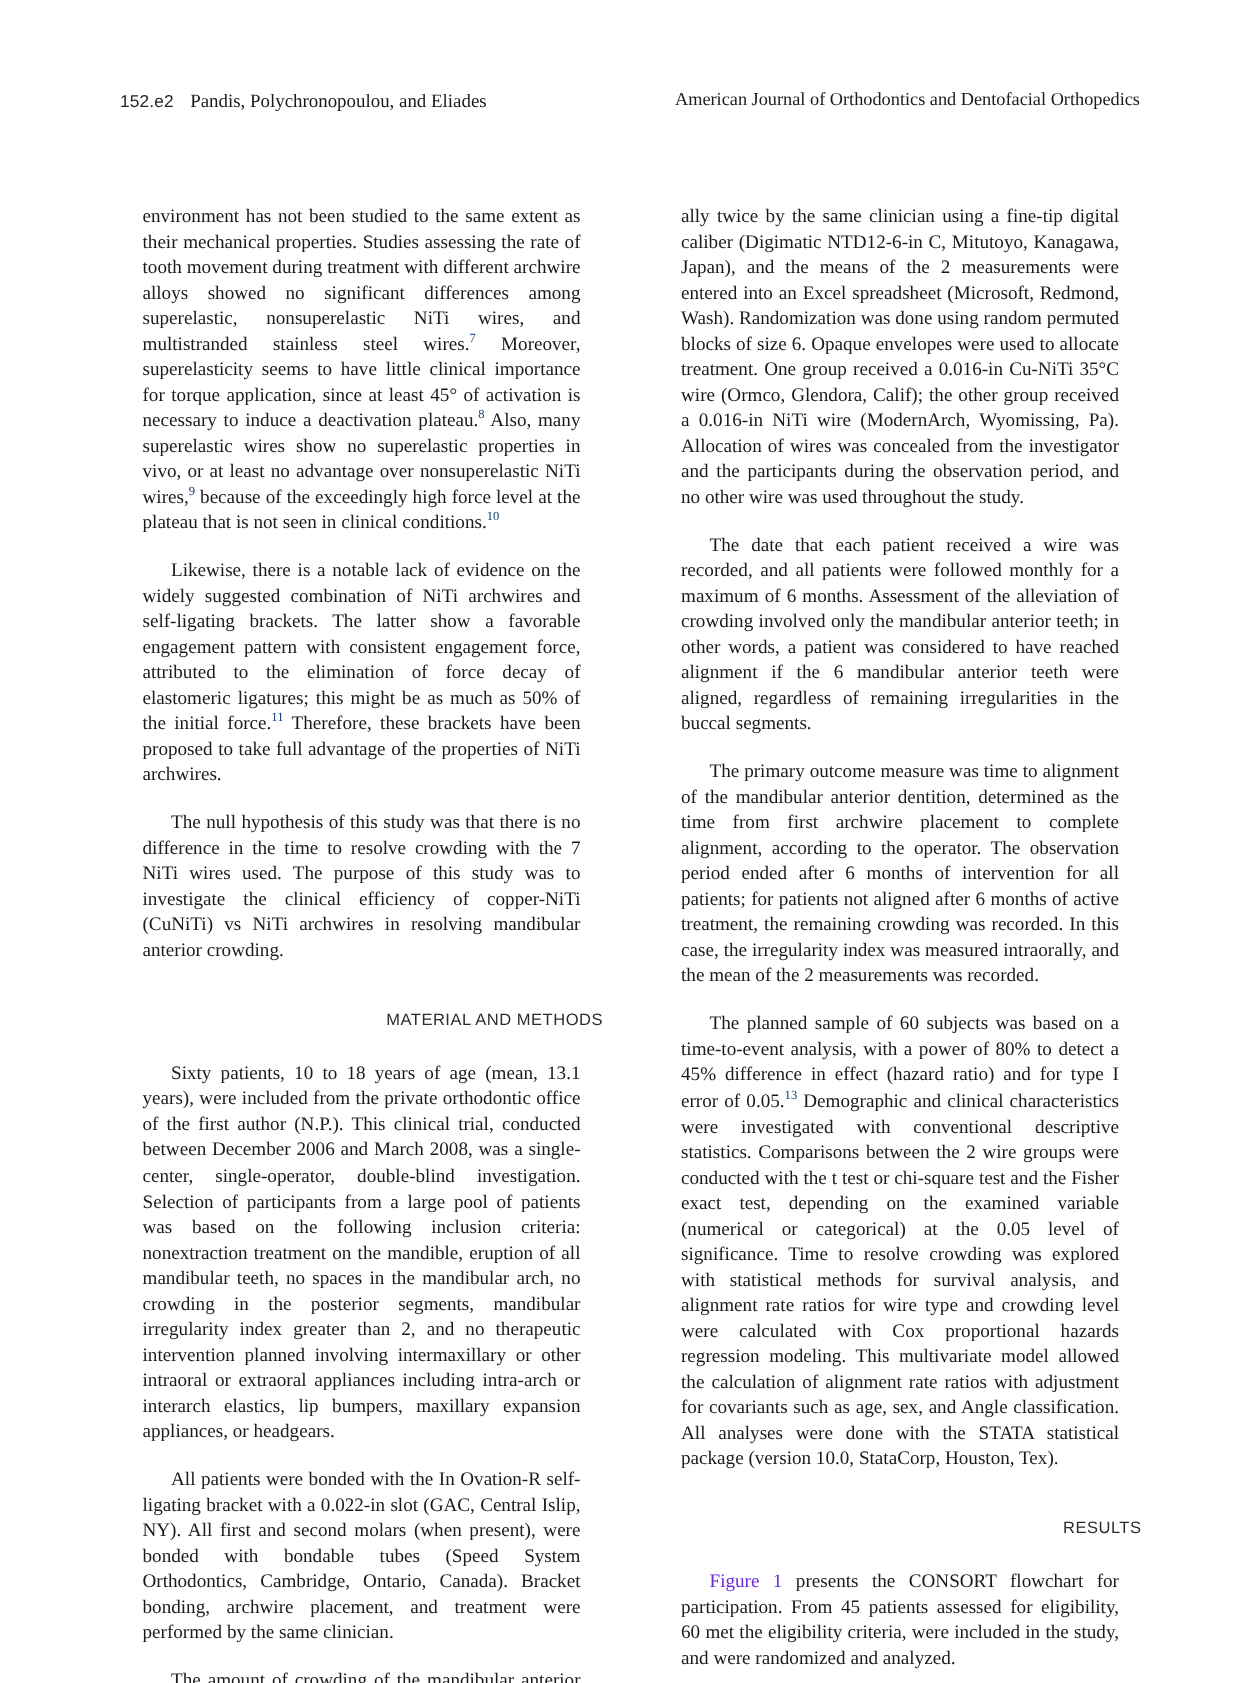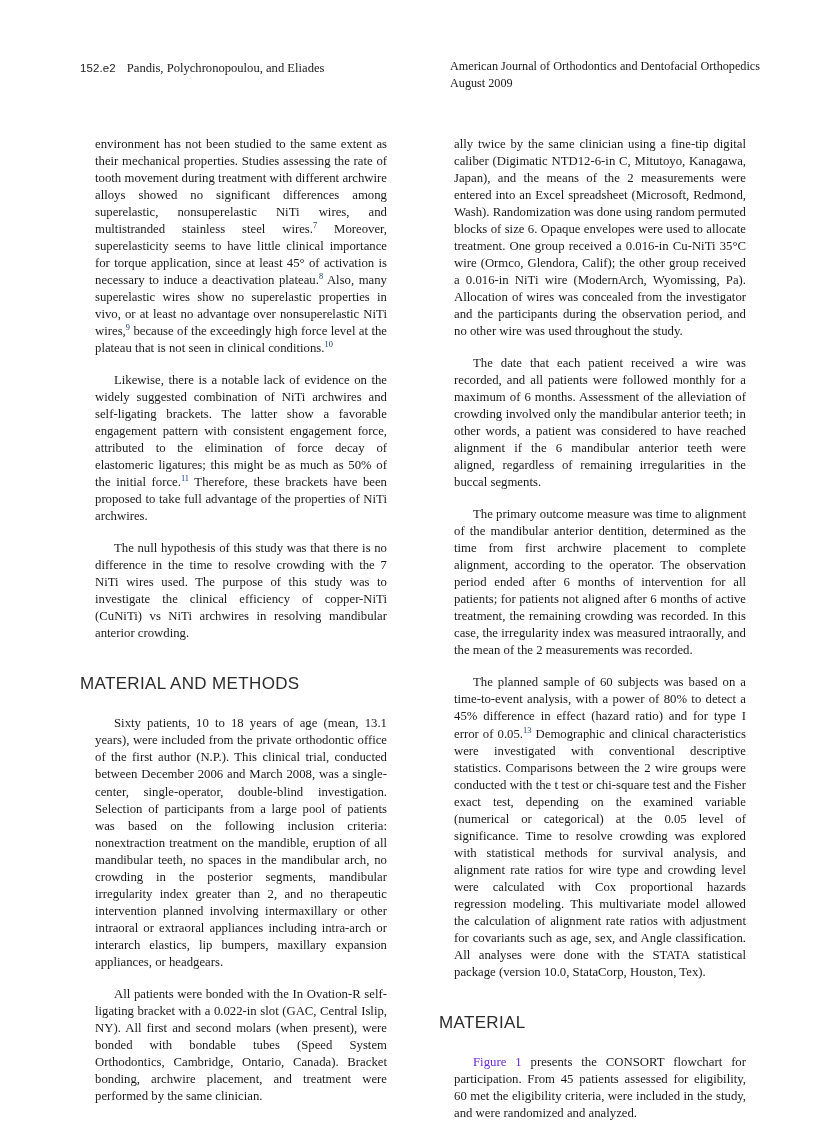--- a/index.html
+++ b/index.html
@@ -87,25 +87,26 @@
     text-justify: inter-word;
     hyphens: none;
     color: #1a1a1a;
     font-family: "Liberation Serif", "DejaVu Serif", serif;
   }
   p.indent { text-indent: 19px; }
 
   h2.section {
     margin: 0;
     font-family: "Liberation Sans", "DejaVu Sans", sans-serif;
-    font-size: 17px;
+    font-size: 11px;
     font-weight: normal;
     letter-spacing: 0.35px;
     color: #2c2c2c;
     text-transform: none;
+    text-align: right;
   }
   .sp-before-head { height: 17px; }
   .sp-after-head  { height: 6px; }
 
   sup {
     font-size: 8.4px;
     vertical-align: super;
     line-height: 0;
   }
   .xref {
@@ -119,21 +120,20 @@
 <body>
 
 <div class="page">
 
   <div class="running-head">
     <div class="rh-left">
       <span class="rh-folio">152.e2</span><span class="rh-authors">Pandis, Polychronopoulou, and Eliades</span>
     </div>
     <div class="rh-right">
       <span class="rh-journal">American Journal of Orthodontics and Dentofacial Orthopedics</span>
-      <span class="rh-issue">August 2009</span>
     </div>
   </div>
 
   <div class="columns">
 
     <div class="col col-left">
 
       <p class="body"><span>environment has not been studied to the same extent as their mechanical properties. Studies assessing the rate of tooth movement during treatment with different archwire alloys showed no significant differences among superelastic, nonsuperelastic NiTi wires, and multistranded stainless steel wires.</span><sup class="xref">7</sup><span> Moreover, superelasticity seems to have little clinical importance for torque application, since at least 45° of activation is necessary to induce a deactivation plateau.</span><sup class="xref">8</sup><span> Also, many superelastic wires show no superelastic properties in vivo, or at least no advantage over nonsuperelastic NiTi wires,</span><sup class="xref">9</sup><span> because of the exceedingly high force level at the plateau that is not seen in clinical conditions.</span><sup class="xref">10</sup></p>
 
       <p class="body indent"><span>Likewise, there is a notable lack of evidence on the widely suggested combination of NiTi archwires and self-ligating brackets. The latter show a favorable engagement pattern with consistent engagement force, attributed to the elimination of force decay of elastomeric ligatures; this might be as much as 50% of the initial force.</span><sup class="xref">11</sup><span> Therefore, these brackets have been proposed to take full advantage of the properties of NiTi archwires.</span></p>
@@ -156,21 +156,21 @@
 
       <p class="body">ally twice by the same clinician using a fine-tip digital caliber (Digimatic NTD12-6-in C, Mitutoyo, Kanagawa, Japan), and the means of the 2 measurements were entered into an Excel spreadsheet (Microsoft, Redmond, Wash). Randomization was done using random permuted blocks of size 6. Opaque envelopes were used to allocate treatment. One group received a 0.016-in Cu-NiTi 35°C wire (Ormco, Glendora, Calif); the other group received a 0.016-in NiTi wire (ModernArch, Wyomissing, Pa). Allocation of wires was concealed from the investigator and the participants during the observation period, and no other wire was used throughout the study.</p>
 
       <p class="body indent">The date that each patient received a wire was recorded, and all patients were followed monthly for a maximum of 6 months. Assessment of the alleviation of crowding involved only the mandibular anterior teeth; in other words, a patient was considered to have reached alignment if the 6 mandibular anterior teeth were aligned, regardless of remaining irregularities in the buccal segments.</p>
 
       <p class="body indent">The primary outcome measure was time to alignment of the mandibular anterior dentition, determined as the time from first archwire placement to complete alignment, according to the operator. The observation period ended after 6 months of intervention for all patients; for patients not aligned after 6 months of active treatment, the remaining crowding was recorded. In this case, the irregularity index was measured intraorally, and the mean of the 2 measurements was recorded.</p>
 
       <p class="body indent"><span>The planned sample of 60 subjects was based on a time-to-event analysis, with a power of 80% to detect a 45% difference in effect (hazard ratio) and for type I error of 0.05.</span><sup class="xref">13</sup><span> Demographic and clinical characteristics were investigated with conventional descriptive statistics. Comparisons between the 2 wire groups were conducted with the t test or chi-square test and the Fisher exact test, depending on the examined variable (numerical or categorical) at the 0.05 level of significance. Time to resolve crowding was explored with statistical methods for survival analysis, and alignment rate ratios for wire type and crowding level were calculated with Cox proportional hazards regression modeling. This multivariate model allowed the calculation of alignment rate ratios with adjustment for covariants such as age, sex, and Angle classification. All analyses were done with the STATA statistical package (version 10.0, StataCorp, Houston, Tex).</span></p>
 
       <div class="sp-before-head"></div>
-      <h2 class="section">MATERIAL</h2>
+      <h2 class="section">RESULTS</h2>
       <div class="sp-after-head"></div>
 
       <p class="body indent"><span class="figref">Figure 1</span><span> presents the CONSORT flowchart for participation. From 45 patients assessed for eligibility, 60 met the eligibility criteria, were included in the study, and were randomized and analyzed.</span></p>
 
     </div>
 
   </div>
 </div>
 
 </body></html>

